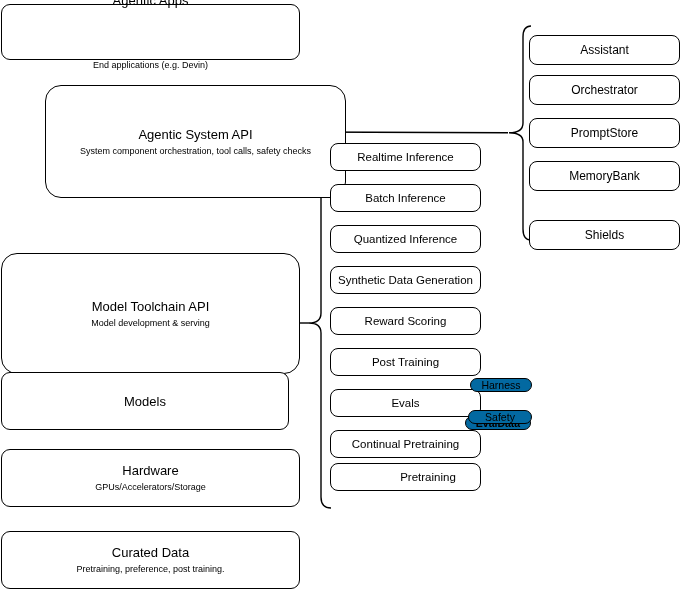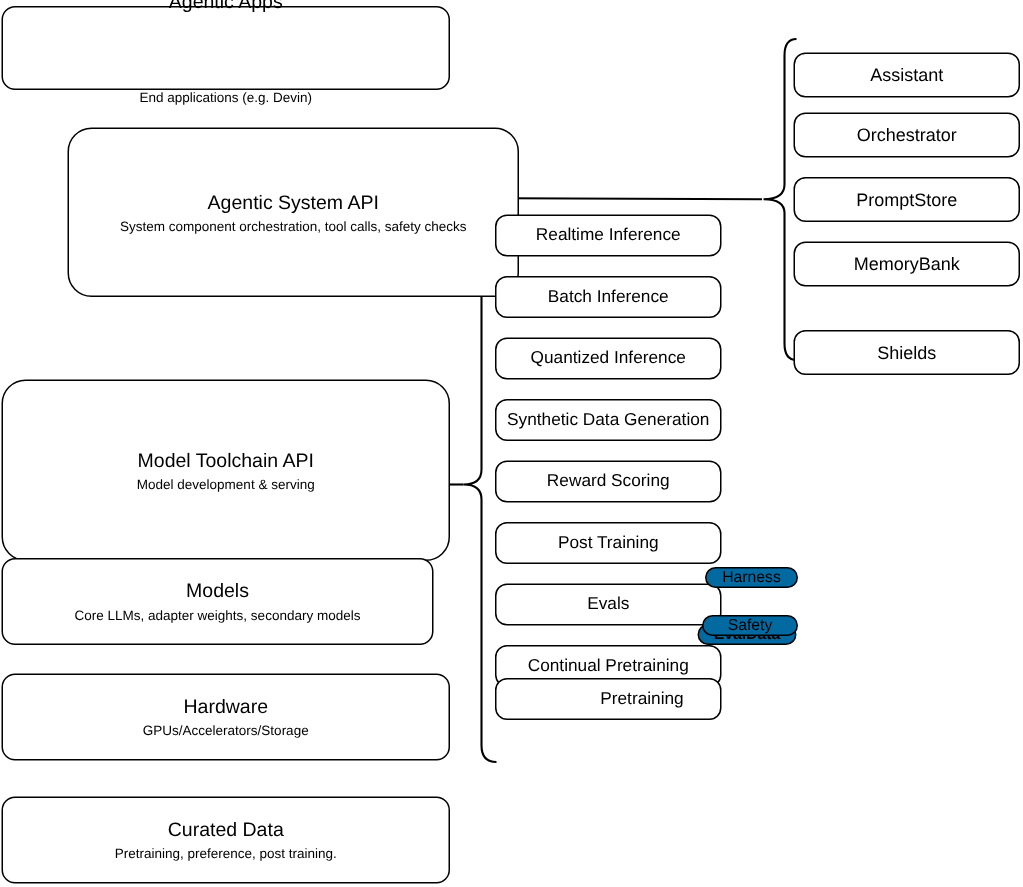--- a/index.html
+++ b/index.html
@@ -85,21 +85,20 @@
     <div class="lsub">System component orchestration, tool calls, safety checks</div>
   </div>
 
   <div class="lbox r16" style="left:1px;top:223px;width:299px;height:121px;margin-top:30px;">
     <div class="ltitle">Model Toolchain API</div>
     <div class="lsub">Model development &amp; serving</div>
   </div>
 
   <div class="lbox r8" style="left:1px;top:372px;width:288px;height:58px;">
     <div class="ltitle">Models</div>
-    <div class="lsub">Core LLMs, adapter weights, secondary models</div>
   </div>
 
   <div class="lbox r8" style="left:1px;top:449px;width:299px;height:58px;">
     <div class="ltitle">Hardware</div>
     <div class="lsub">GPUs/Accelerators/Storage</div>
   </div>
 
   <div class="lbox r8" style="left:1px;top:531px;width:299px;height:58px;">
     <div class="ltitle">Curated Data</div>
     <div class="lsub">Pretraining, preference, post training.</div>
@@ -122,21 +121,21 @@
   </div>
   <div class="mbox" style="top:348px;">
     <span>Post Training</span>
   </div>
   <div class="mbox" style="top:389px;">
     <span>Evals</span>
   </div>
   <div class="mbox" style="top:430px;">
     <span>Continual Pretraining</span>
   </div>
-  <div class="mbox" style="top:452px;padding-left:45px;">
+  <div class="mbox" style="top:463px;padding-left:45px;">
     <span>Pretraining</span>
   </div>
 
   <div class="pill" style="left:470px;top:378px;width:62px;height:14px;">
     <span>Harness</span>
   </div>
   <div class="pill" style="left:465px;top:416px;width:66px;height:14px;font-weight:bold;">
     <span>EvalData</span>
   </div>
   <div class="pill" style="left:468px;top:410px;width:64px;height:14px;align-items:flex-end;">

